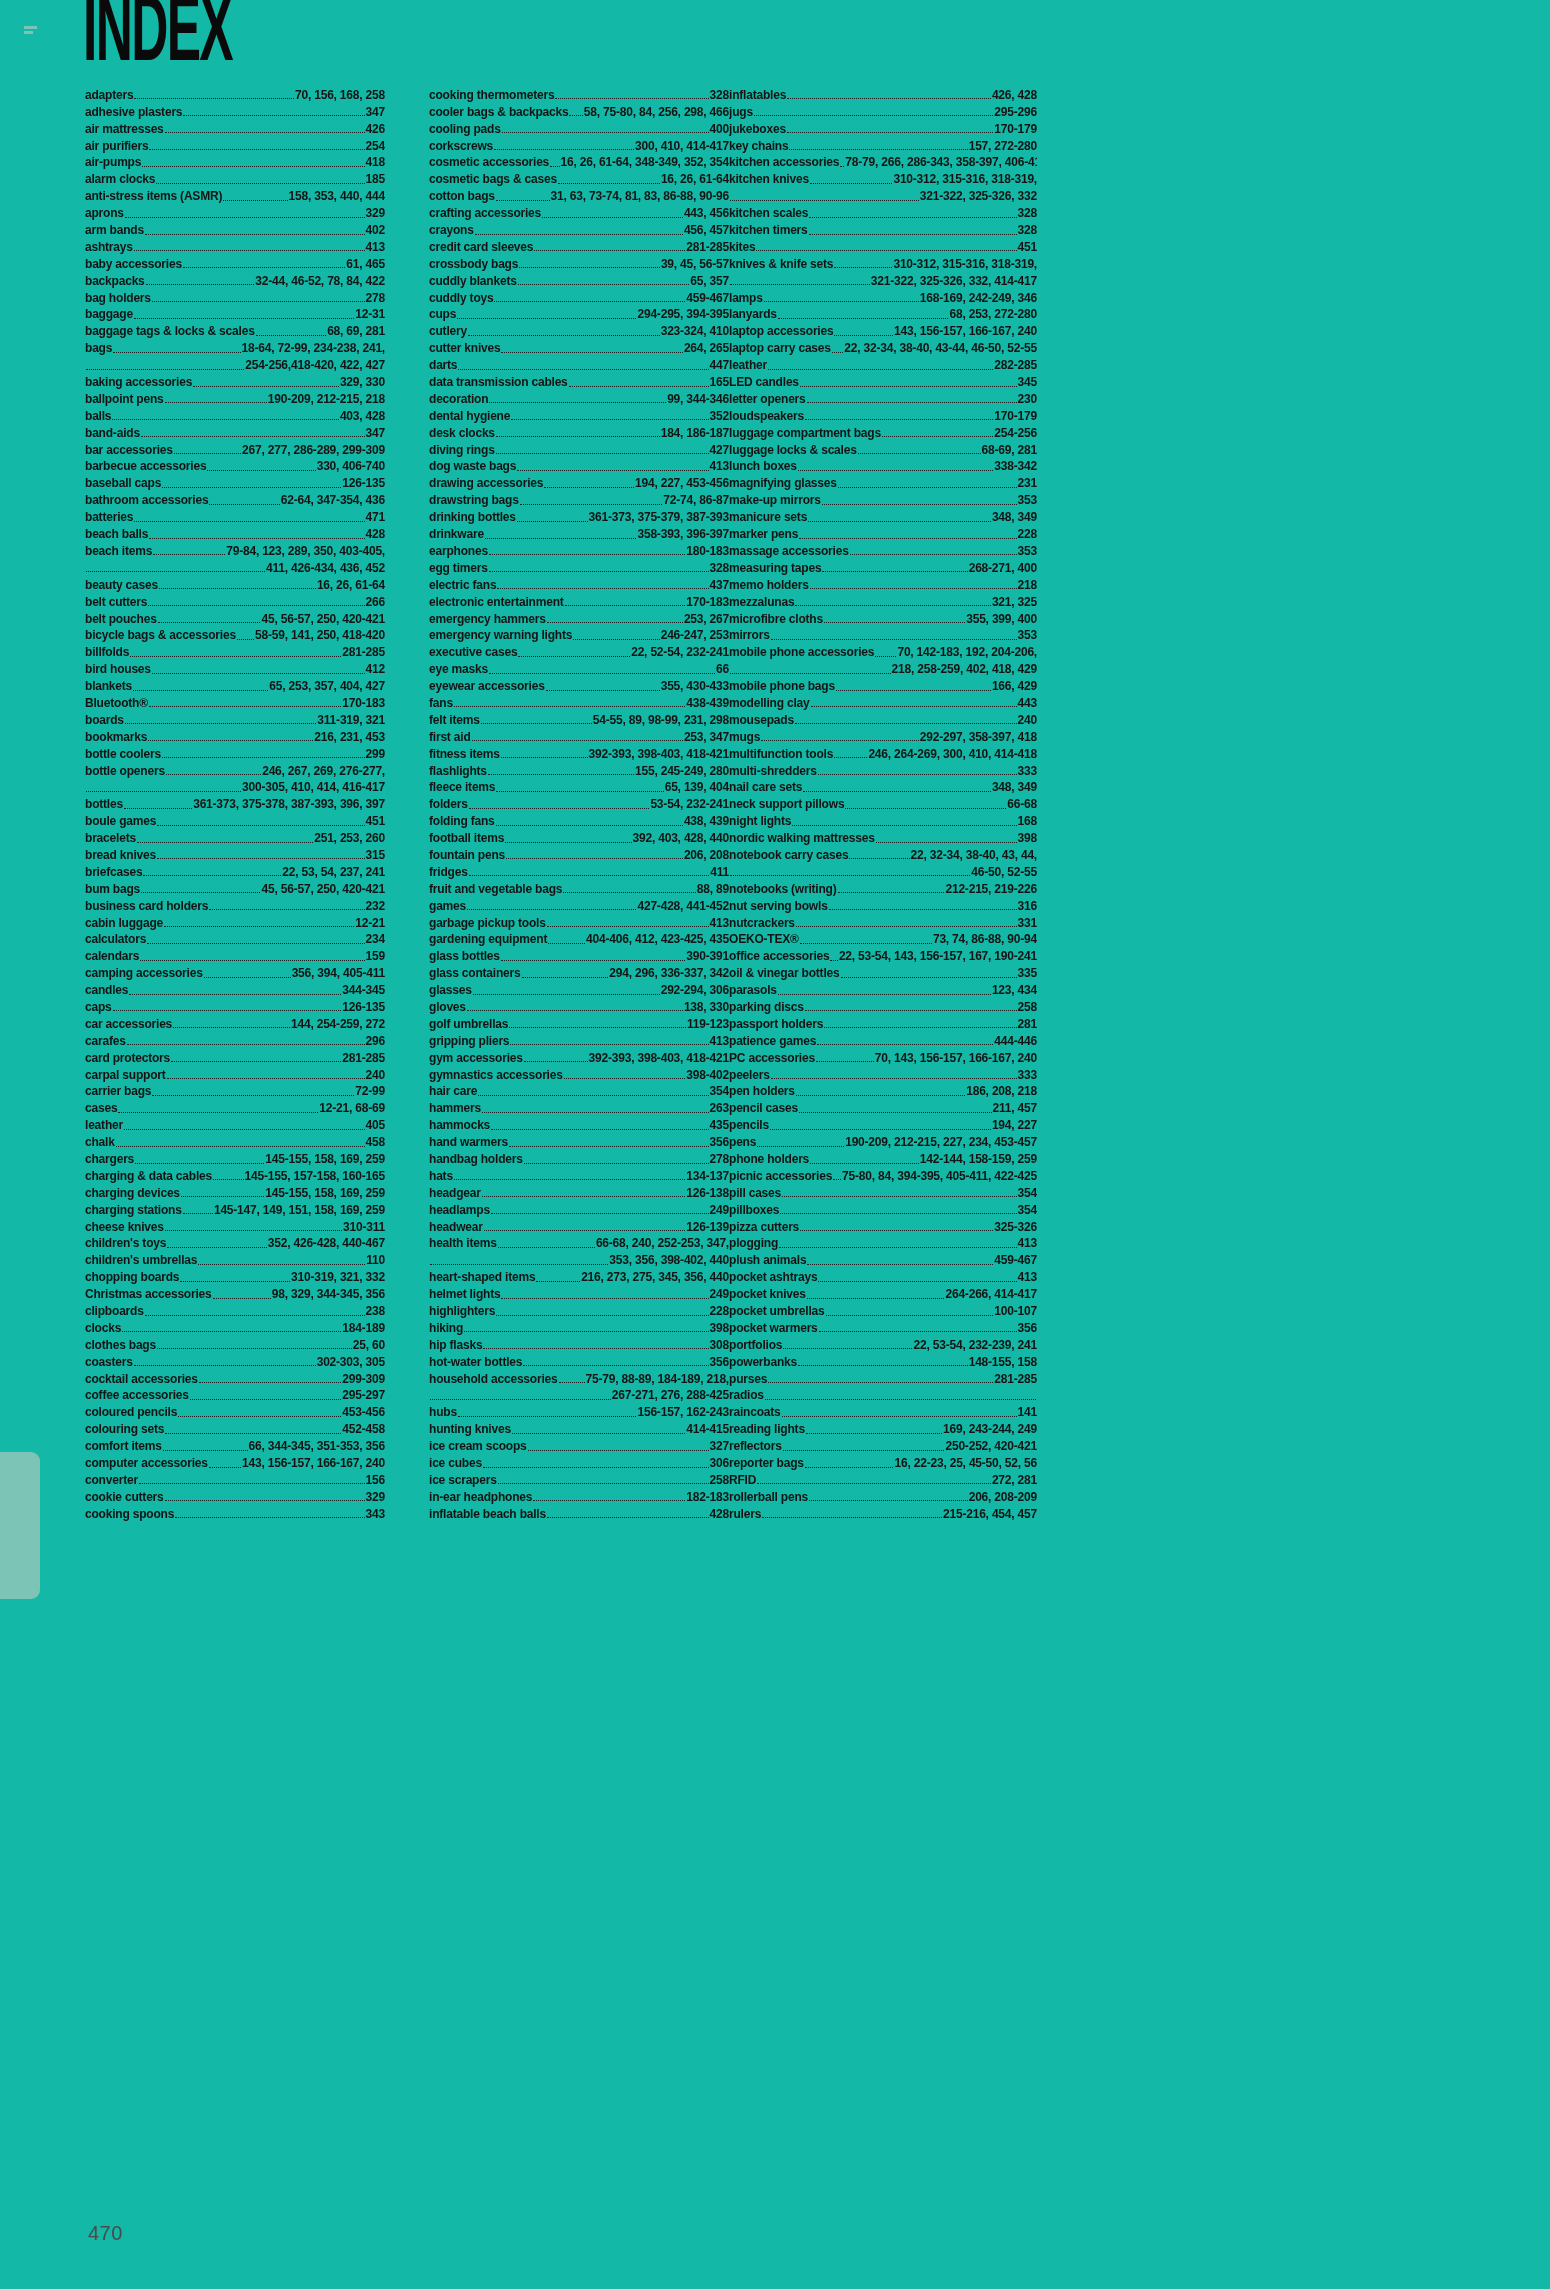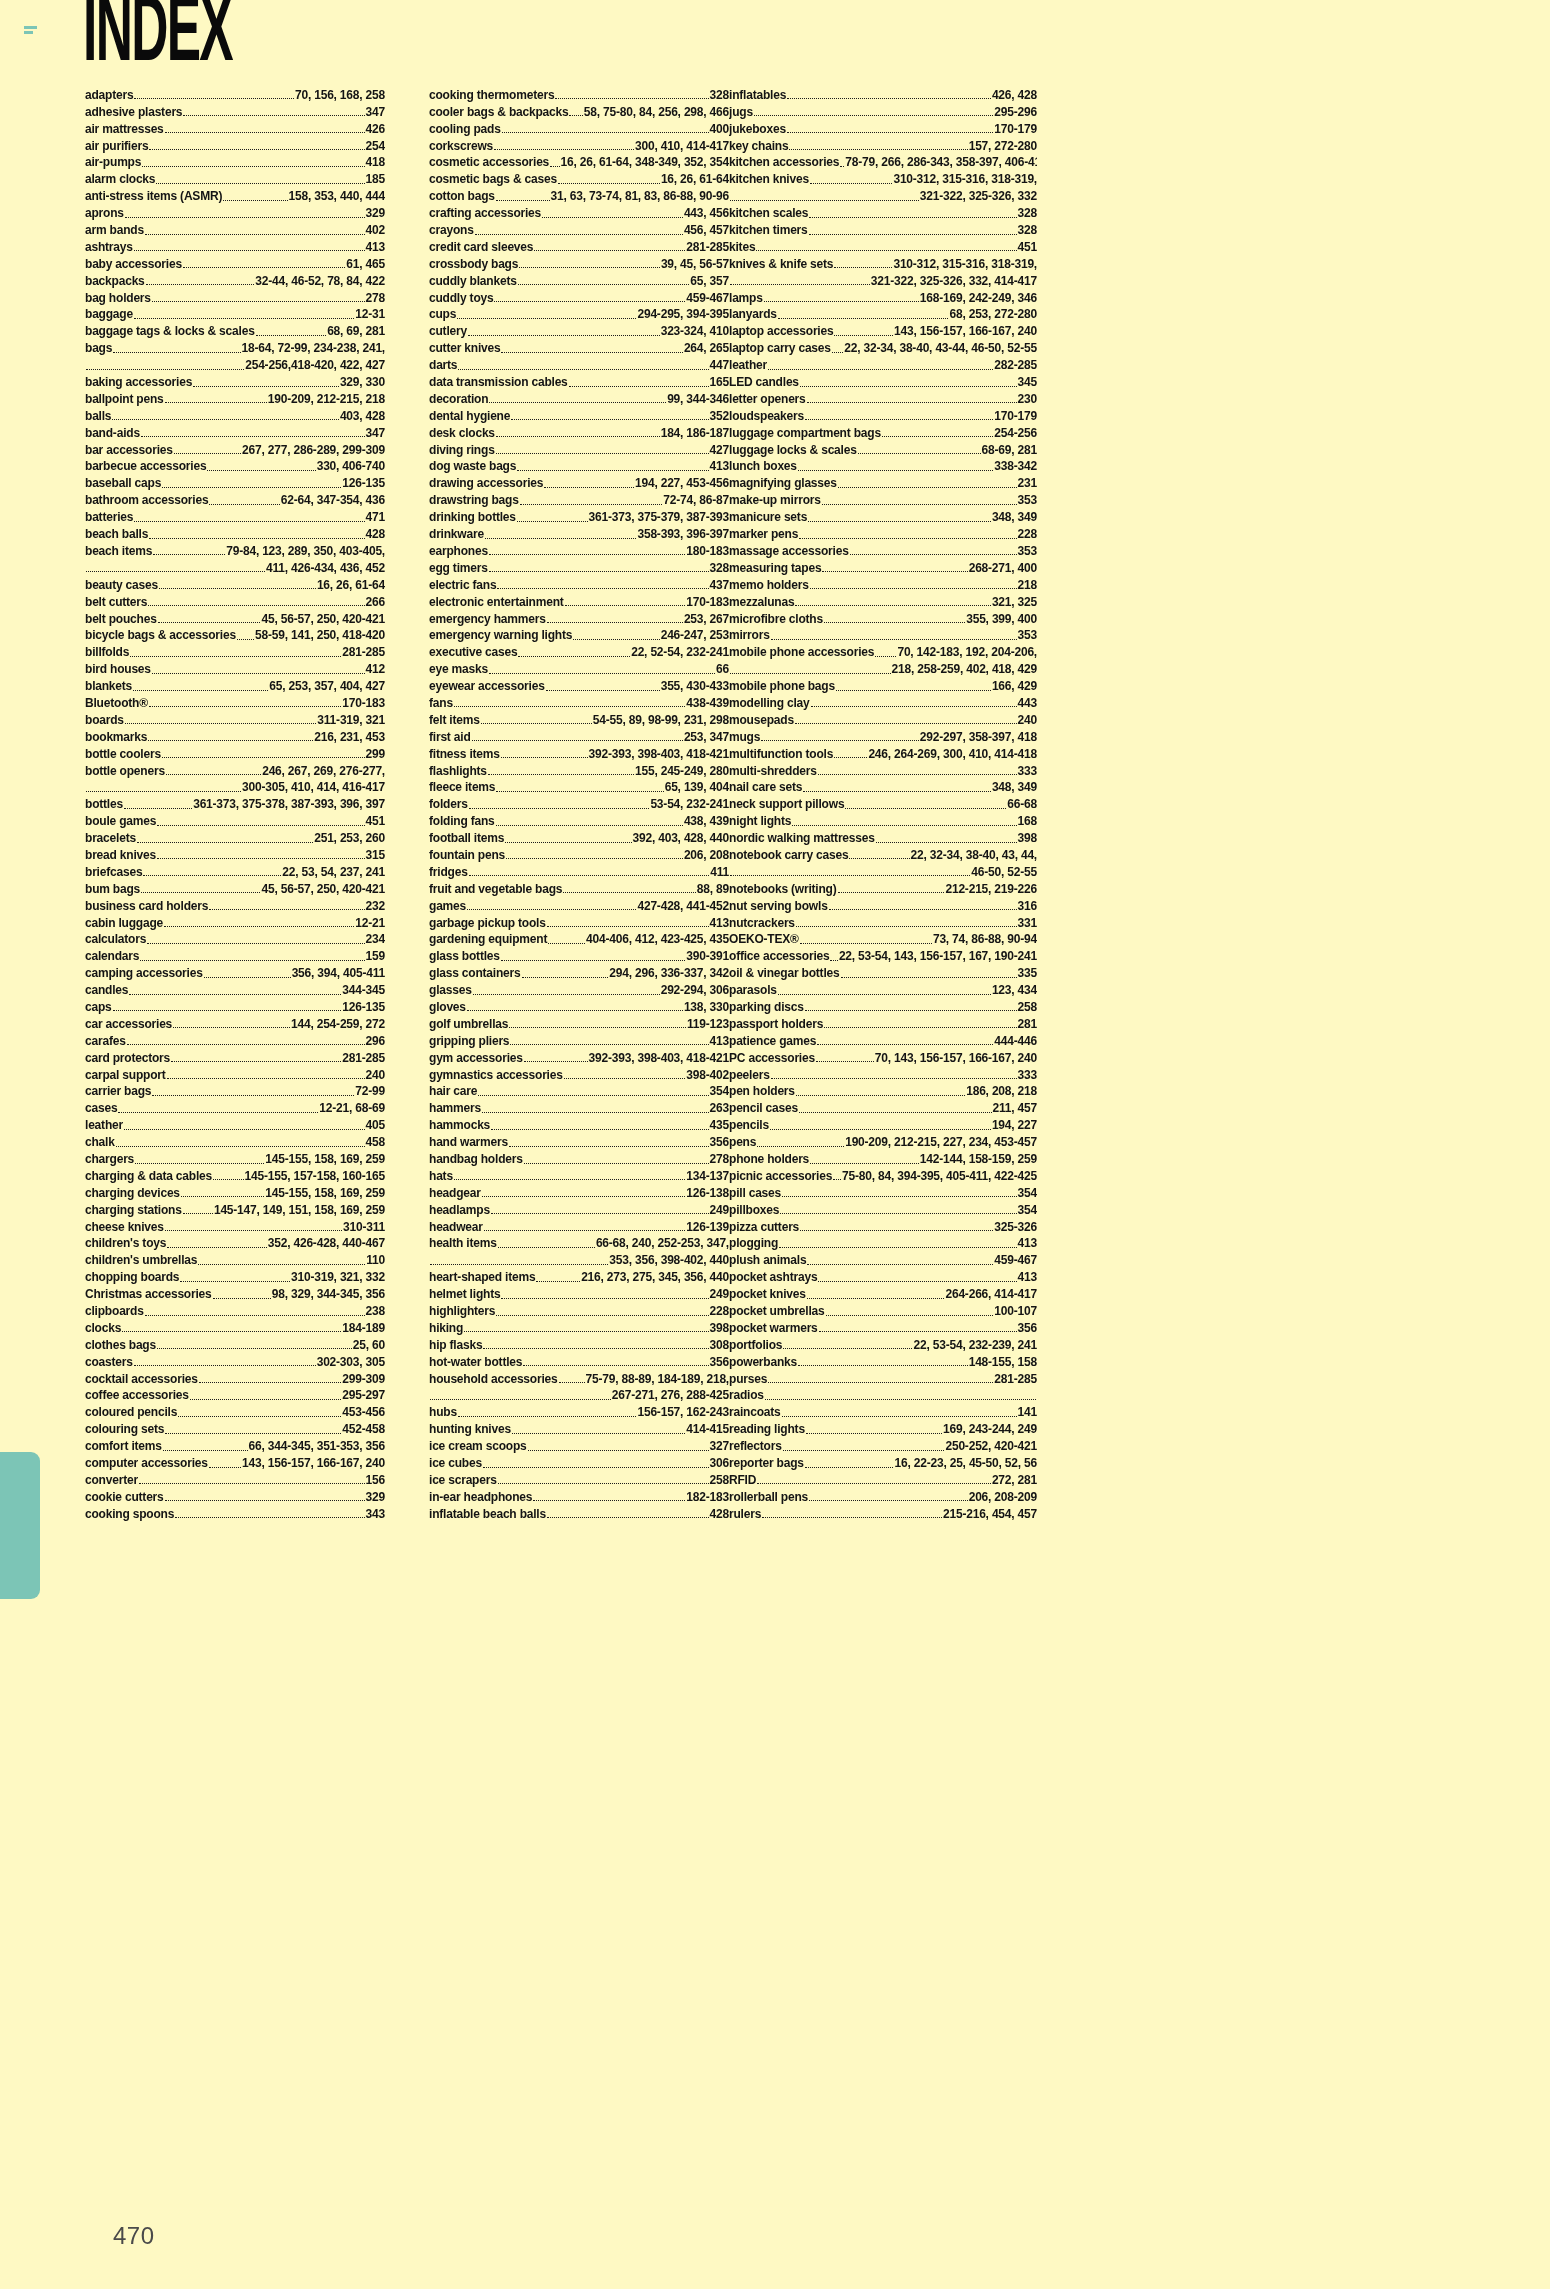--- a/index.html
+++ b/index.html
@@ -1,17 +1,17 @@
 <!DOCTYPE html>
 <html><head>
 <meta charset="utf-8">
 <style>
   html,body{margin:0;padding:0;background:#ffffff;}
   .page{
-    position:relative;width:1550px;height:2289px;background:#fef9c3;overflow:hidden;
+    position:relative;width:1550px;height:2289px;background:#14b8a6;overflow:hidden;
     font-family:"Liberation Sans",sans-serif;color:#141414;
   }
   .corner-mark{position:absolute;left:24px;top:26px;}
   .corner-mark i{display:block;height:3px;margin-bottom:2px;background:#2fa693;}
   .corner-mark i.b1{width:13px;}
   .corner-mark i.b2{width:9px;}
   .title{
     position:absolute;left:83px;top:-18px;margin:0;
     font-size:92px;line-height:1;font-weight:800;letter-spacing:-3px;
     color:#0a0a0a;transform:scaleX(0.56);transform-origin:0 0;
@@ -31,22 +31,22 @@
   .leader{
     flex:1 1 4px;min-width:4px;
     border-bottom:1.9px dotted #1c1c1c;
     margin:0 1px 2.5px 1px;
   }
   .side-tab{
     position:absolute;left:0;top:1452px;width:40px;height:147px;
     background:#7cc5b6;border-radius:0 9px 9px 0;
   }
   .folio{
-    position:absolute;left:113px;top:2222px;
-    font-size:24px;font-weight:400;color:#4a4a4a;letter-spacing:0.5px;
+    position:absolute;left:88px;top:2222px;
+    font-size:20px;font-weight:400;color:#4a4a4a;letter-spacing:0.5px;
   }
 </style>
 </head>
 <body>
 
 <div class="page">
 
   <div class="corner-mark">
     <i class="b1" style="background: rgb(124, 197, 182);"></i>
       <i class="b2" style="background: rgb(124, 197, 182);"></i>

